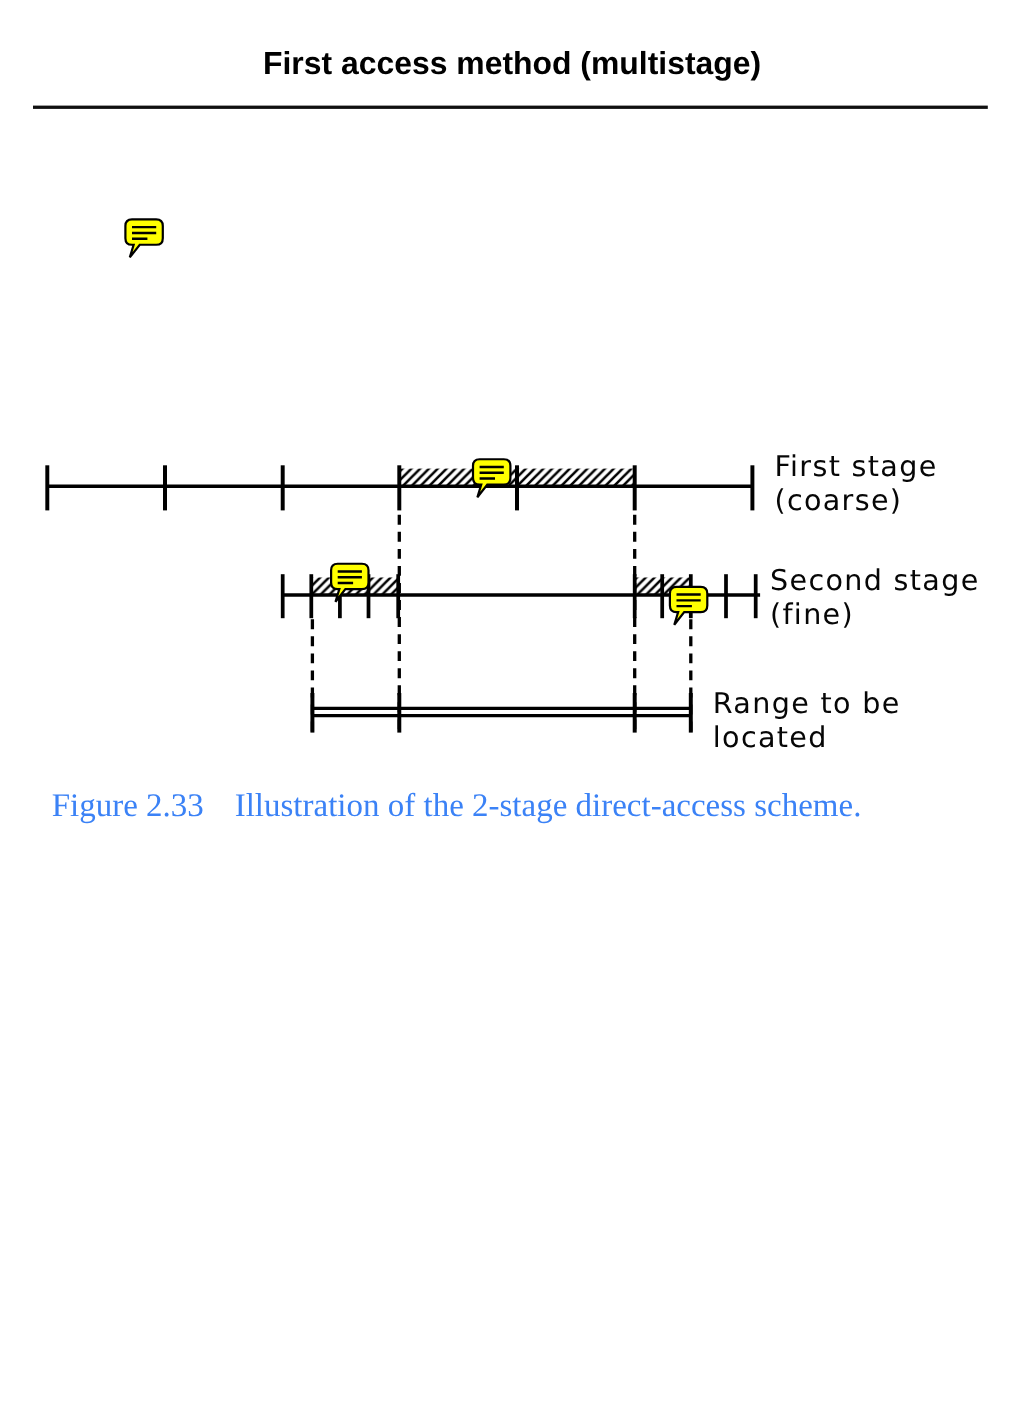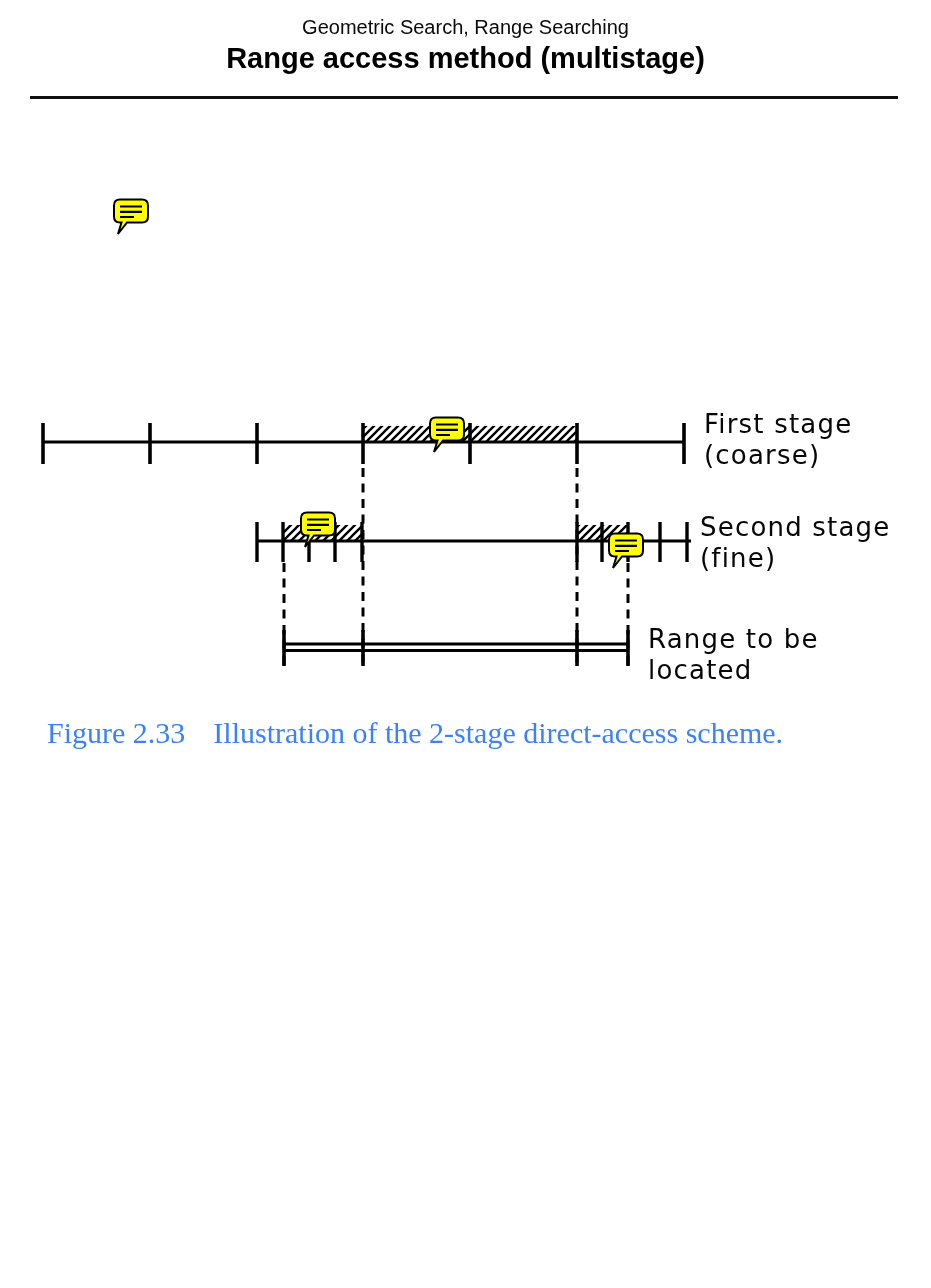--- a/index.html
+++ b/index.html
@@ -46,22 +46,21 @@
     color:#3b82f6;
     white-space:nowrap;
   }
   .caption .cap-text { margin-left:28px; }
 </style>
 </head>
 <body>
 
 <div class="page">
 
-  <div class="eyebrow">Geometric Search, Range Searching</div>
-  <h1 class="title">Range access method (multistage)</h1>
+  <h1 class="title">First access method (multistage)</h1>
   <div class="rule"></div>
 
   <svg class="diagram" viewBox="0 0 931 1288">
     <defs>
       <pattern id="hatch" patternUnits="userSpaceOnUse" width="8" height="8">
         <path d="M-2,2 l4,-4 M0,8 L8,0 M6,10 l4,-4" stroke="#000" stroke-width="2.3" fill="none"></path>
       </pattern>
       <g id="note-bubble">
         <path d="M -11,-11.5 H 11 Q 17,-11.5 17,-5.5 V 5.5 Q 17,11.5 11,11.5 H -4 L -13,23 L -9.5,11.5 H -11 Q -17,11.5 -17,5.5 V -5.5 Q -17,-11.5 -11,-11.5 Z" stroke="#000" stroke-width="2" fill="#ffff00"></path>
         <path d="M -11,-4.5 H 11 M -11,0.8 H 11 M -11,6 H 3" stroke="#000" stroke-width="2.2" fill="none"></path>

